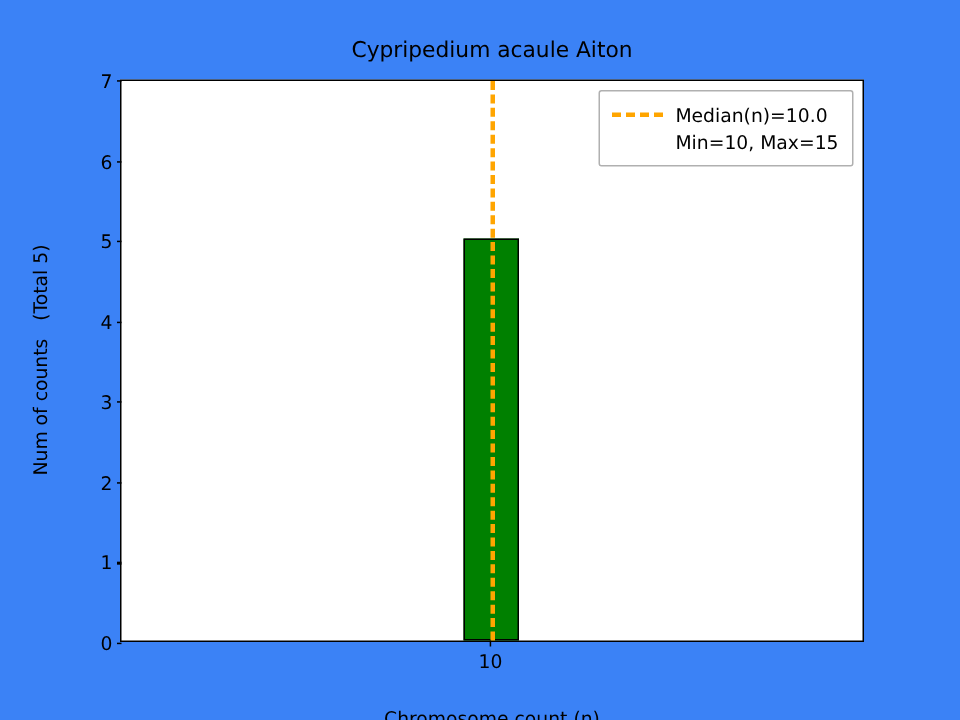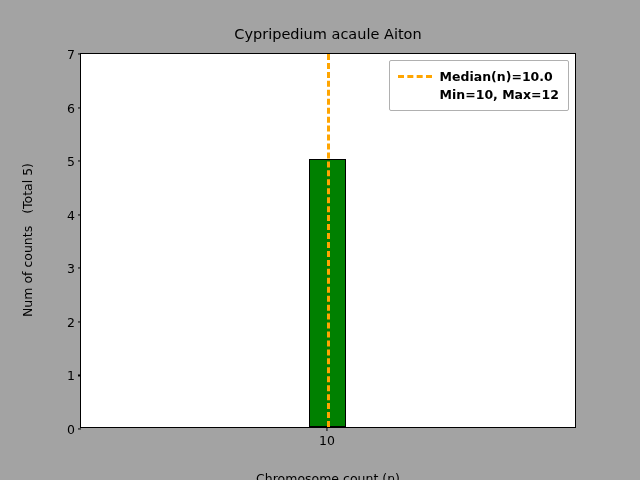--- a/index.html
+++ b/index.html
@@ -4,21 +4,21 @@
 <style>
   html, body {
     margin: 0;
     padding: 0;
     background: #ffffff;
   }
   #figure {
     position: relative;
     width: 640px;
     height: 480px;
-    background: #a3a3a3;
+    background: #3b82f6;
     font-family: "DejaVu Sans", sans-serif;
     overflow: hidden;
   }
 
   
   #chart-title {
     position: absolute;
     left: 80px;
     top: 27px;
     width: 496px;
@@ -143,21 +143,20 @@
   
   #legend {
     position: absolute;
     right: 6px;
     top: 6px;
     background: #ffffff;
     border: 0.9px solid #b0b0b0;
     border-radius: 2px;
     padding: 6px 9px 7px 8px;
     box-sizing: border-box;
-    font-weight: bold;
   }
   .legend-row {
     display: flex;
     align-items: center;
     gap: 8px;
     height: 18px;
   }
   .legend-swatch {
     width: 34px;
     height: 0;
@@ -221,21 +220,21 @@
 
     <div id="median-line" style="left:246px;"></div>
 
     <div id="legend">
       <div class="legend-row">
         <span class="legend-swatch"></span>
         <span class="legend-text">Median(n)=10.0</span>
       </div>
       <div class="legend-row">
         <span class="legend-swatch blank"></span>
-        <span class="legend-text">Min=10, Max=12</span>
+        <span class="legend-text">Min=10, Max=15</span>
       </div>
     </div>
 
     <div id="xtick-wrap">
       <div class="xtick" style="left:246px;">
         <span class="xtick-mark"></span>
         <span class="xlabel-text">10</span>
       </div>
     </div>
 

